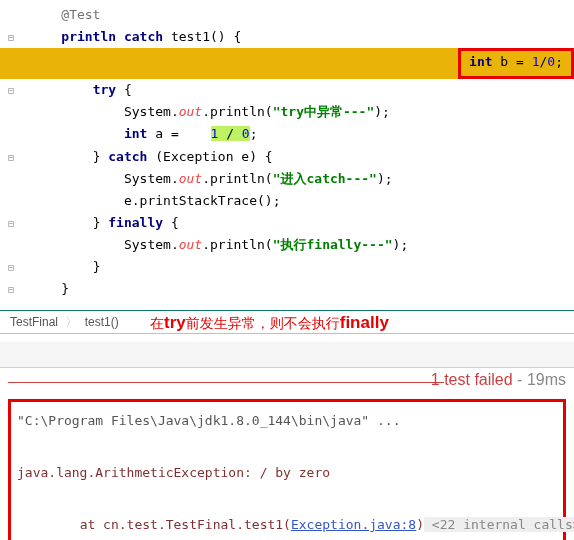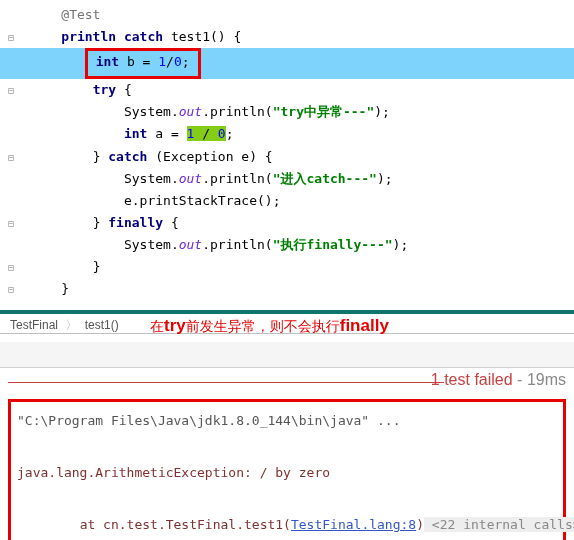--- a/index.html
+++ b/index.html
@@ -30,39 +30,40 @@
   }
   .fold {
     position: absolute;
     left: 8px;
     top: 50%;
     transform: translateY(-50%);
     font-size: 10px;
     color: #a0a0a0;
   }
   .hl {
-    background: #7dd3fc;
+    background: #eab308;
+    text-align: right;
   }
   .redbox {
     border: 3px solid #e60000;
     display: inline-block;
     padding: 0 8px 3px 8px;
     margin-left: -8px;
   }
   .kw { color: #000080; font-weight: bold; }
   .anno { color: #737373; }
-  .field { color: #6d28d9; font-style: italic; }
+  .field { color: #ef4444; font-style: italic; }
   .str { color: #008000; font-weight: bold; }
   .num { color: #0000ff; }
-  .sel-bg { background: #84cc16; }
+  .sel-bg { background: #bef264; margin-left: 24px; }
   .breadcrumb {
     font-family: "Segoe UI", sans-serif;
     font-size: 12px;
     padding: 3px 10px;
-    border-top: 4px solid #0f766e;
+    border-top: 1px solid #0f766e;
     border-bottom: 1px solid #c0c0c0;
     color: #555;
     position: relative;
     height: 24px;
   }
   .breadcrumb span.sep { color: #aaa; margin: 0 4px; }
   .annotation {
     position: absolute;
     left: 150px;
     top: 2px;
@@ -138,14 +139,14 @@
 
 <div class="statusline">
   <span class="fail">1 test failed</span><span> - 19ms</span>
 </div>
 
 <div class="console">
   <div class="cline">"C:\Program Files\Java\jdk1.8.0_144\bin\java" ...</div>
   <div class="cline">&nbsp;</div>
   <div class="cline err">java.lang.ArithmeticException: / by zero</div>
   <div class="cline">&nbsp;</div>
-  <div class="cline err"><span>	at cn.test.TestFinal.test1(</span><span class="link">TestFinal.lang:8</span><span>)</span><span class="grey"> &lt;22 internal calls&gt;</span></div>
+  <div class="cline err"><span>	at cn.test.TestFinal.test1(</span><span class="link">Exception.java:8</span><span>)</span><span class="grey"> &lt;22 internal calls&gt;</span></div>
 </div>
 
 </body></html>

